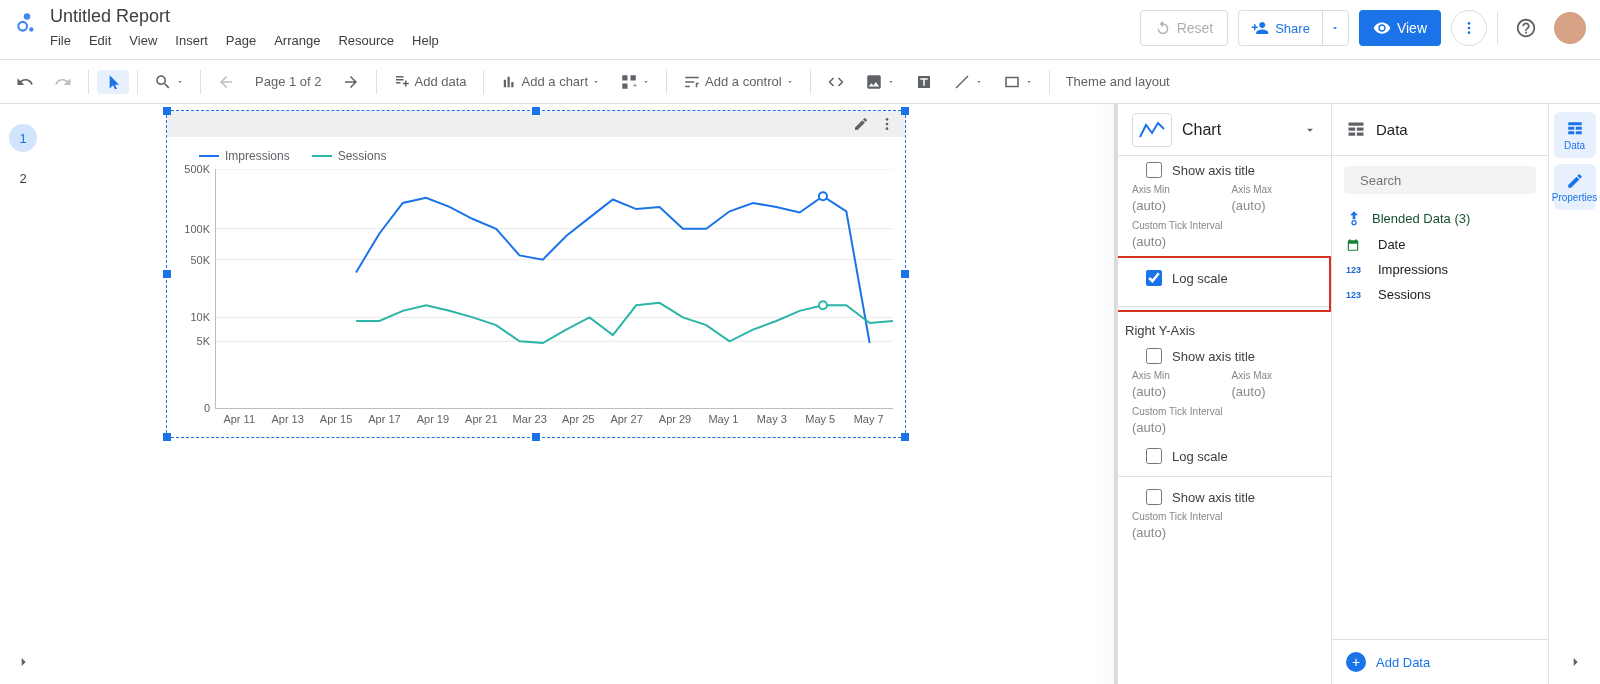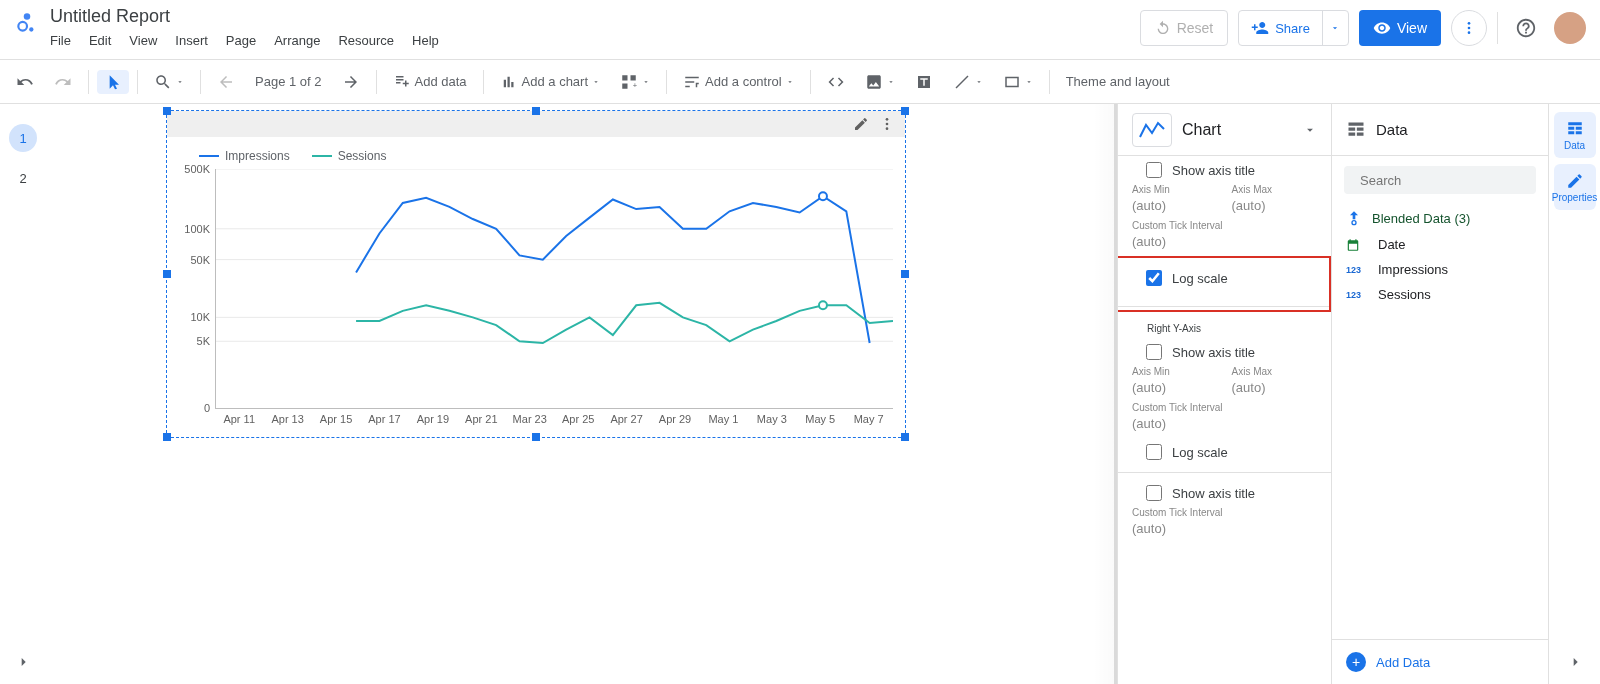--- a/index.html
+++ b/index.html
@@ -60,21 +60,21 @@
   .panel-tab{flex:1;text-align:center;padding:12px 0;font-size:12px;color:#5f6368;cursor:pointer;letter-spacing:.4px;}
   .panel-tab.active{color:#1a73e8;border-bottom:2px solid #1a73e8;font-weight:500;}
   .style-scroll{flex:1;overflow-y:auto;position:relative;}
   .ctrl-row{display:flex;align-items:center;gap:10px;padding:6px 28px;font-size:13px;color:#3c4043;}
   .ctrl-row input[type=checkbox]{width:16px;height:16px;accent-color:#1a73e8;}
   .field-pair{display:flex;gap:14px;padding:0 14px 4px;}
   .field-pair .field{flex:1;}
   .field label{font-size:10px;color:#888;display:block;}
   .field .val{font-size:13px;color:#888;padding:3px 0;}
   .section-div{height:1px;background:#e0e0e0;margin:6px 0;}
-  .section-title{font-size:10px;color:#3c4043;padding:10px 29px 4px;}
+  .section-title{font-size:13px;color:#3c4043;padding:10px 7px 4px;}
   .highlight-box{position:absolute;border:2px solid #d93025;pointer-events:none;}
   .data-panel{width:216px;display:flex;flex-direction:column;}
   .data-header{display:flex;align-items:center;gap:10px;height:52px;border-bottom:1px solid #e0e0e0;padding:0 14px;font-size:15px;}
   .search-box{margin:10px 12px;display:flex;align-items:center;gap:8px;background:#f1f3f4;border-radius:4px;padding:6px 8px;color:#5f6368;}
   .search-box input{border:none;background:transparent;outline:none;flex:1;font-size:13px;}
   .data-source{padding:6px 14px;display:flex;align-items:flex-end;gap:10px;font-size:13px;color:#14532d;}
   .field-row{display:flex;align-items:center;gap:10px;padding:5px 14px;font-size:13px;}
   .type-badge{width:22px;font-size:9px;font-weight:bold;border-radius:2px;}
   .add-data{display:flex;align-items:center;gap:10px;padding:12px 14px;border-top:1px solid #e0e0e0;color:#1a73e8;font-size:13px;cursor:pointer;}
   .plus-circle{width:20px;height:20px;border-radius:50%;background:#1a73e8;color:#fff;display:flex;align-items:center;justify-content:center;font-size:14px;}

